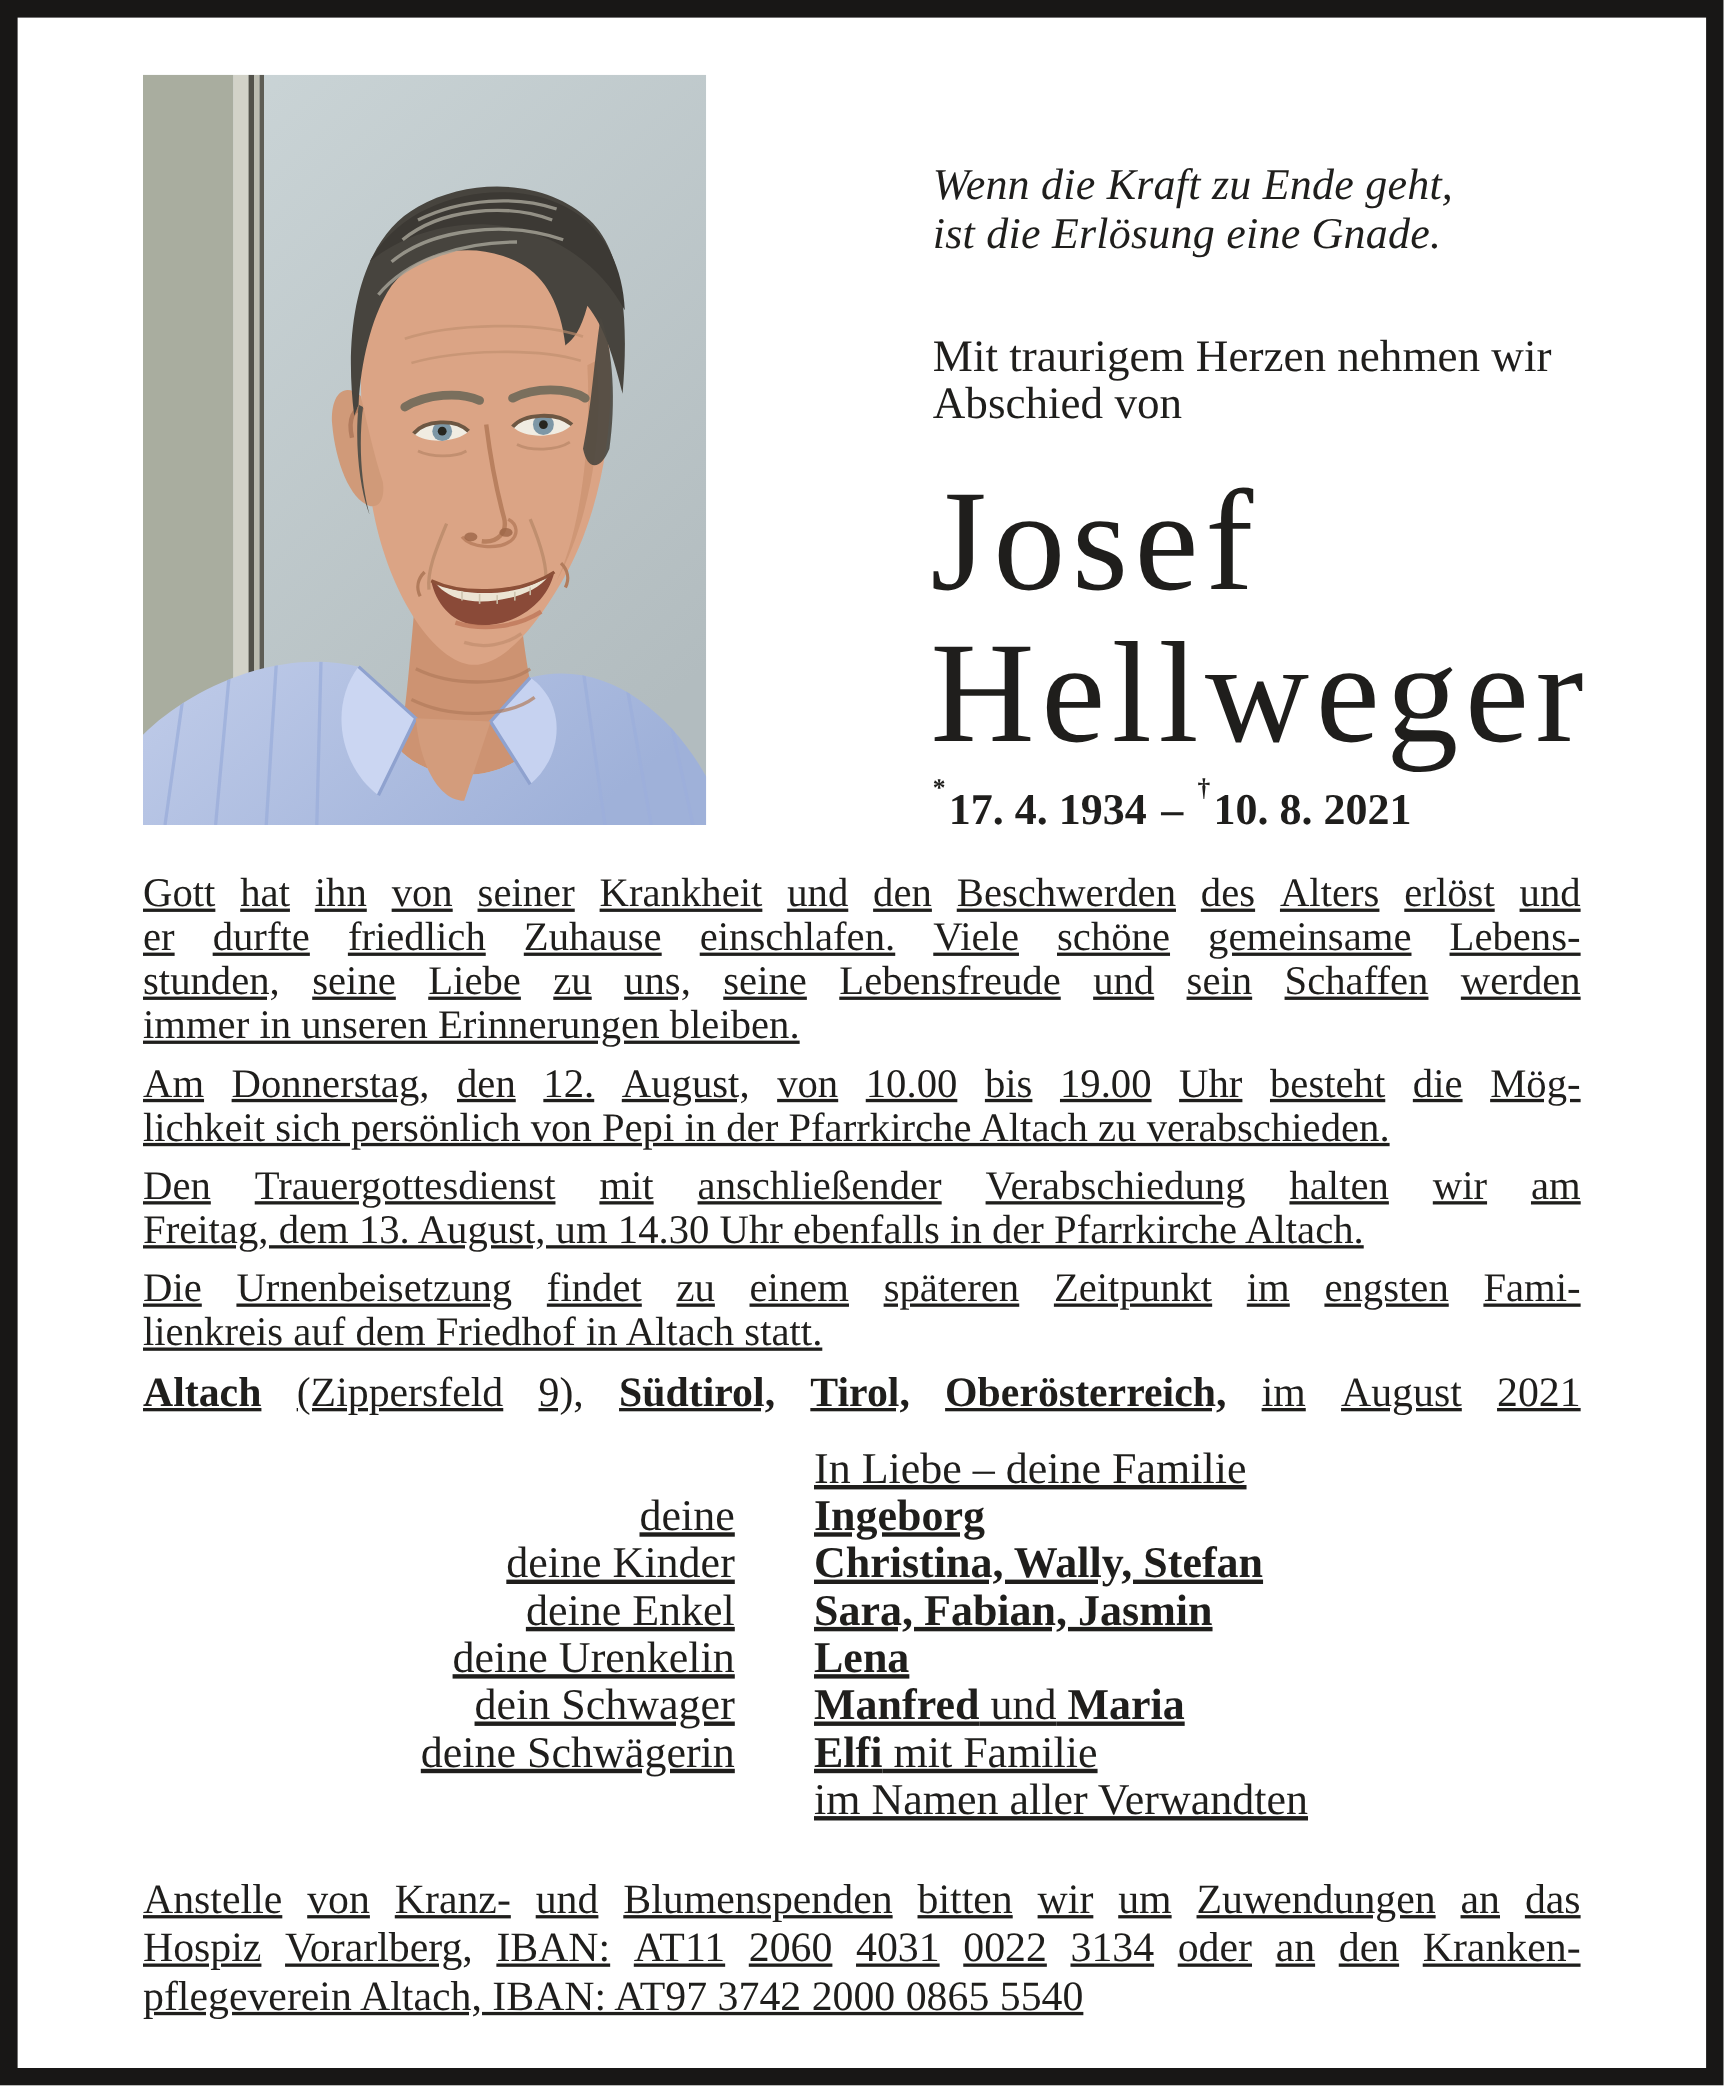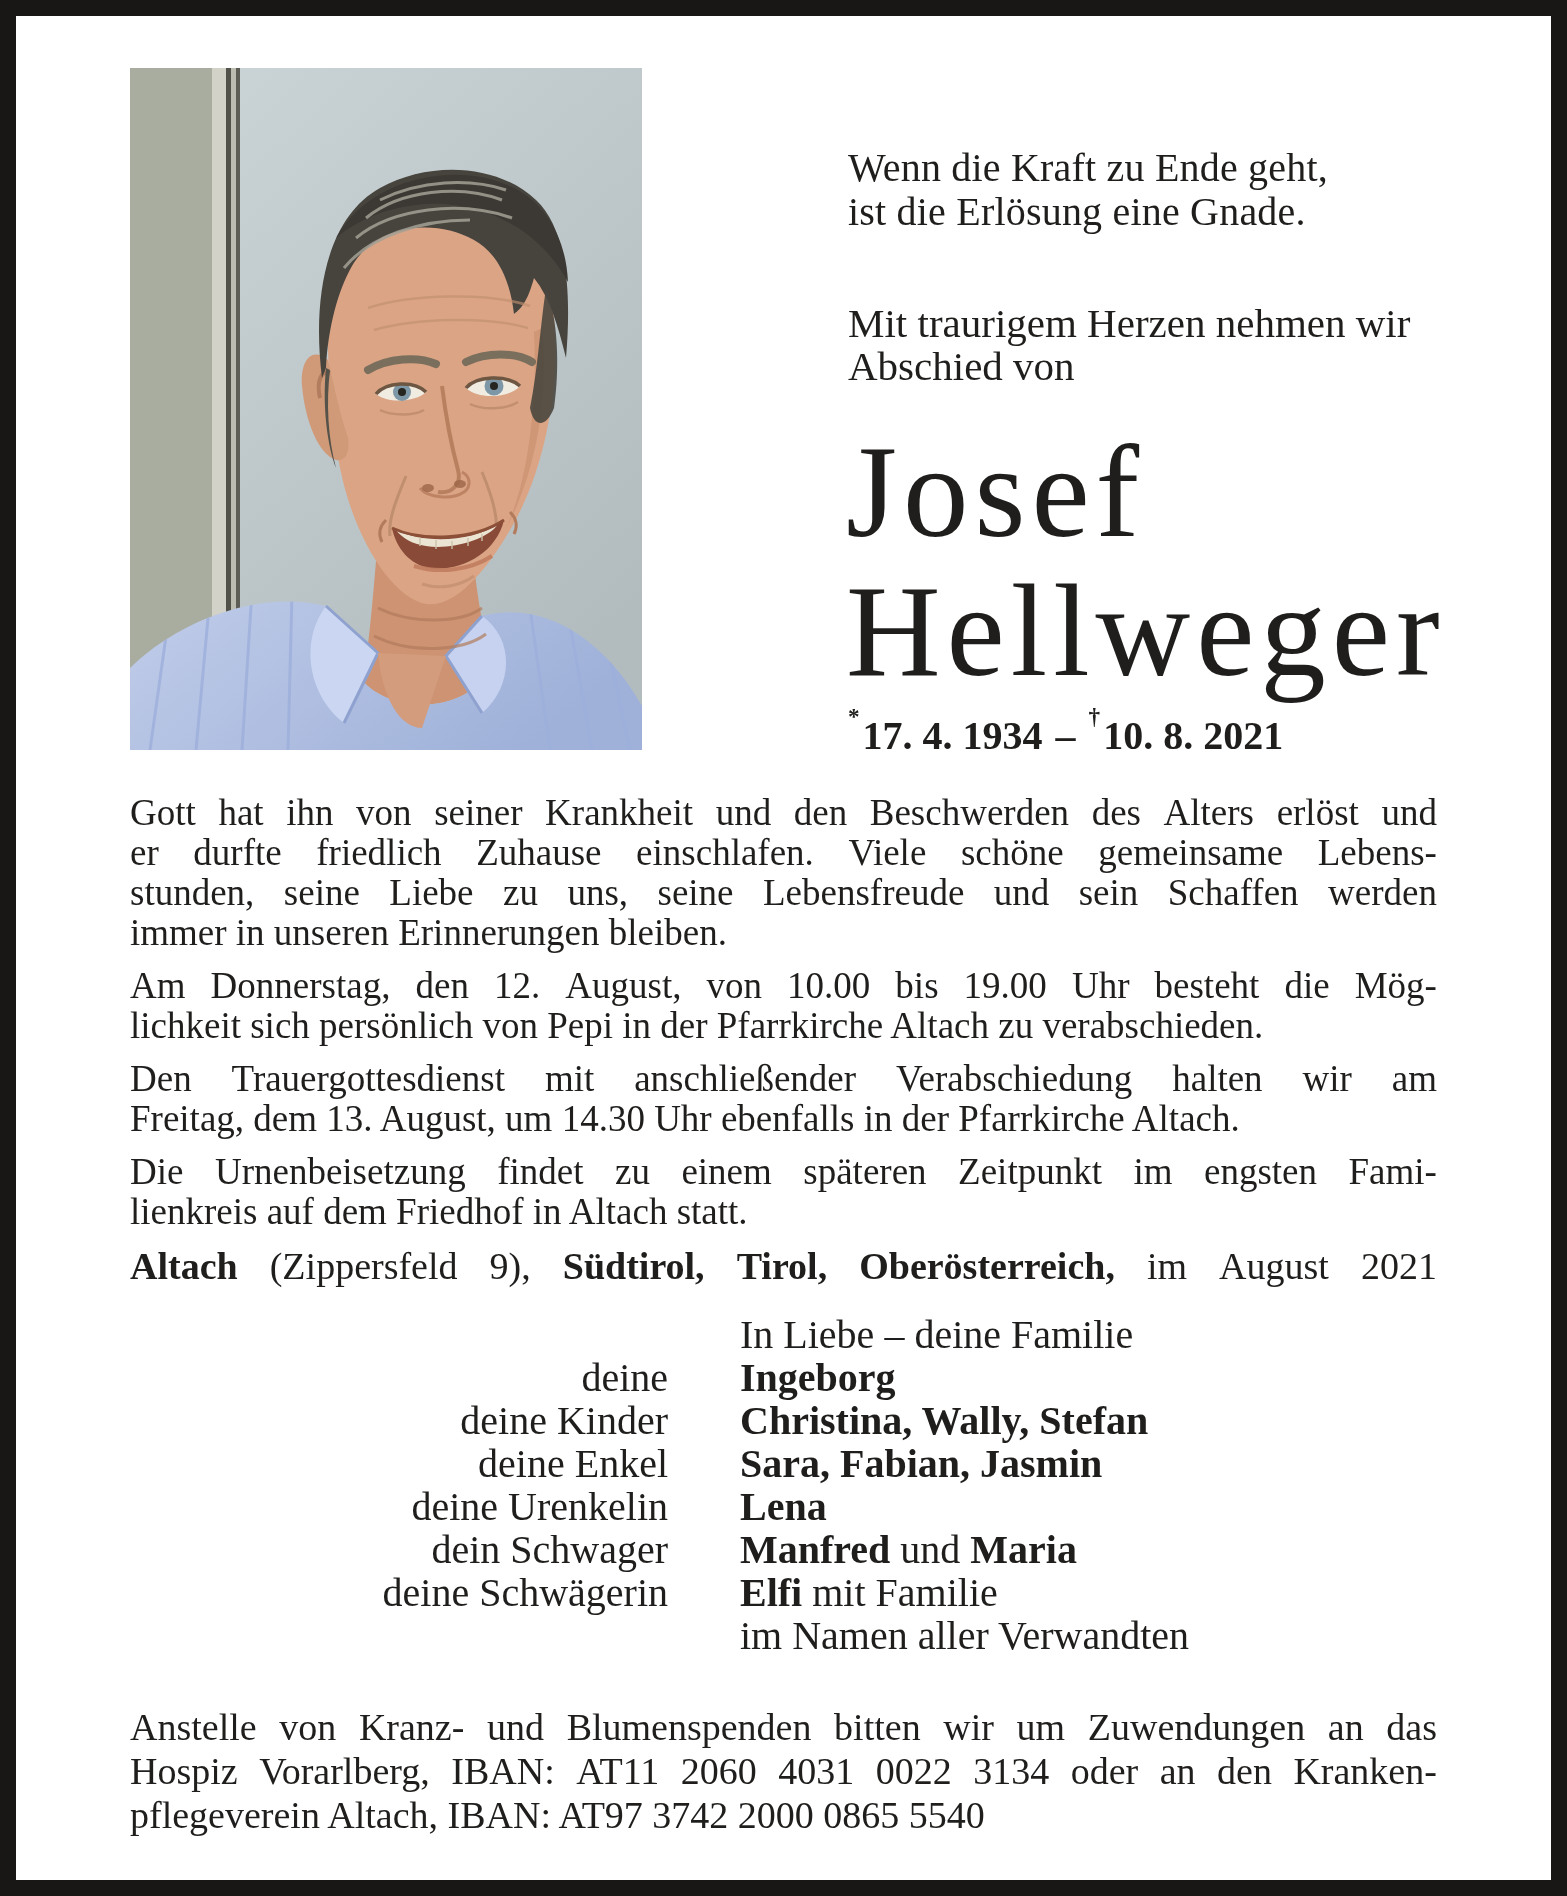--- a/index.html
+++ b/index.html
@@ -9,28 +9,28 @@
     color:#1f1e1c;overflow:hidden;
   }
   .frame{
     position:absolute;inset:0;border:16px solid #181716;box-sizing:border-box;
     pointer-events:none;z-index:50;
   }
   
   #photo{position:absolute;left:130px;top:68px;width:512px;height:682px;}
   #photo svg{display:block;width:100%;height:100%;}
   
-  #quote{position:absolute;left:848px;top:146px;font-size:40px;line-height:44px;letter-spacing:.2px;}
+  #quote{position:absolute;left:848px;top:146px;font-style:italic;font-size:40px;line-height:44px;letter-spacing:.2px;}
   #intro{position:absolute;left:848px;top:302px;font-size:41px;line-height:43px;}
   #name{position:absolute;left:846px;top:422px;font-size:131px;line-height:139px;letter-spacing:6px;}
   #dates{position:absolute;left:848px;top:712px;font-size:40px;font-weight:bold;white-space:nowrap;}
   #dates sup{font-size:0.58em;position:relative;top:-0.45em;margin-right:3px;font-weight:bold;}
   #dates .dash{margin:0 13px;}
   
-  #body-flow{position:absolute;left:130px;top:793px;width:1307px;}
+  #body-flow{position:absolute;left:130px;top:793px;width:1307px;text-decoration:underline;}
   .para{margin:0 0 13px 0;font-size:37px;line-height:40px;}
   .jline{display:flex;justify-content:space-between;white-space:nowrap;}
   .jline span{display:inline-block;}
   .plainline{display:block;}
   .b{font-weight:bold;}
   .loc{margin-top:14px;font-size:38px;line-height:40px;}
   .family{margin-top:27px;font-size:40px;line-height:43px;}
   .fam-row{display:grid;grid-template-columns:538px 1fr;column-gap:25px;}
   .fam-label{text-align:right;}
   .fam-value{text-align:left;margin-left:47px;}

